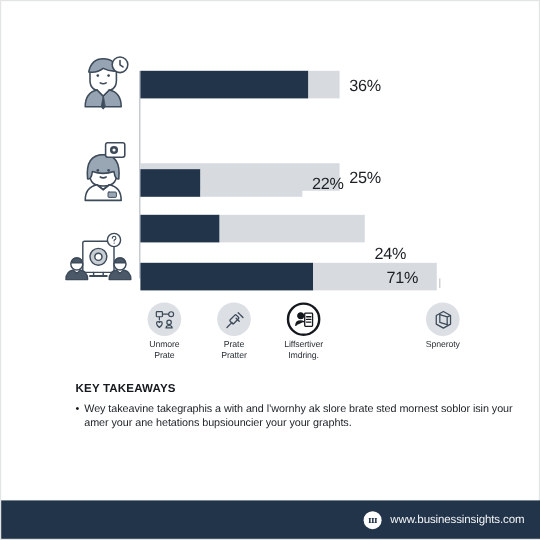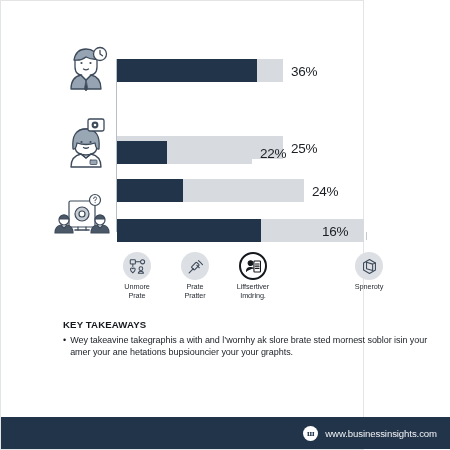--- a/index.html
+++ b/index.html
@@ -4,21 +4,21 @@
 <style>
   * { box-sizing: border-box; margin: 0; padding: 0; }
   html, body {
     width: 450px; height: 450px;
     font-family: "Liberation Sans", sans-serif;
     background: #ffffff;
     overflow: hidden;
   }
   #page {
     position: relative;
-    width: 364px; height: 450px;
+    width: 450px; height: 450px;
     background: #ffffff;
     border: 1px solid #e2e4e6;
   }
 
   
   #chart-area {
     position: absolute;
     left: 0; top: 0;
     width: 450px; height: 300px;
   }
@@ -256,26 +256,26 @@
           <div class="bar-value" style="left: 174px;">25%</div>
         </div>
         <div class="bar-row" style="top: 82px; text-align: center;">
           <div class="seg-dark" style="width: 50px;"></div>
           <div class="seg-light" style="width: 85px;"></div>
           <div class="bar-value" style="left: 143px;">22%</div>
         </div>
         <div class="bar-row" style="top: 120px;">
           <div class="seg-dark" style="width: 66px;"></div>
           <div class="seg-light" style="width: 121px;"></div>
-          <div class="bar-value" style="left: 195px;">24%</div>
+          <div class="bar-value" style="left: 195px; margin-top: 20px;">24%</div>
         </div>
         <div class="bar-row" style="top: 160px;">
           <div class="seg-dark" style="width: 144px;"></div>
           <div class="seg-light" style="width: 103px;"></div>
-          <div class="bar-value" style="left: 205px;">16%</div>
+          <div class="bar-value" style="left: 205px;">71%</div>
         </div>
       </div>
 
   </div>
 
   <div id="categories">
       <div class="category" style="left: 0px;">
         <div class="cat-circle">
           <svg viewBox="0 0 20 20">
             <g fill="none" stroke="#3d4a5a" stroke-width="1.2" stroke-linecap="round" stroke-linejoin="round">

